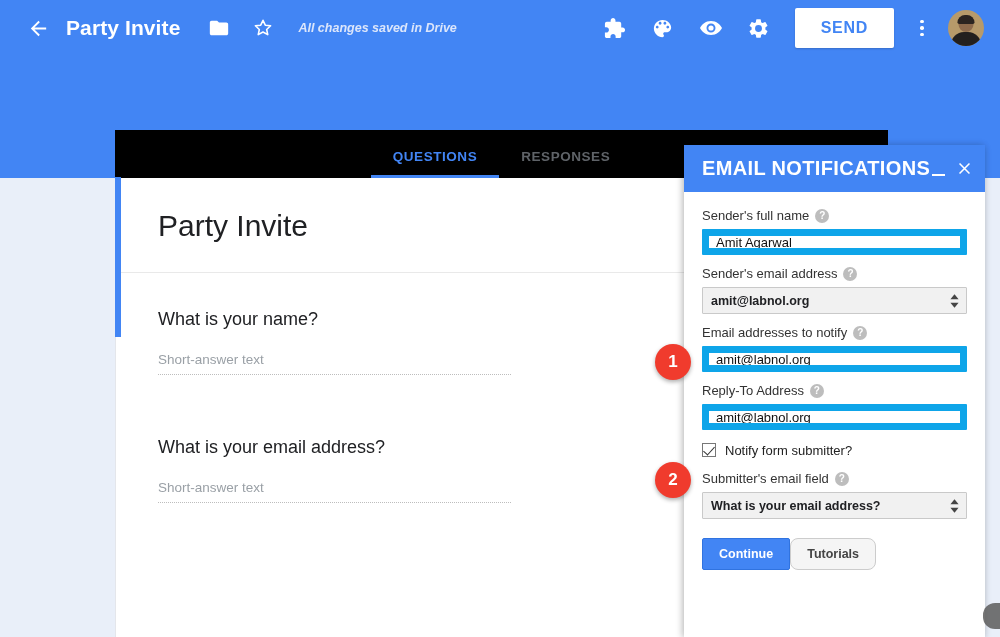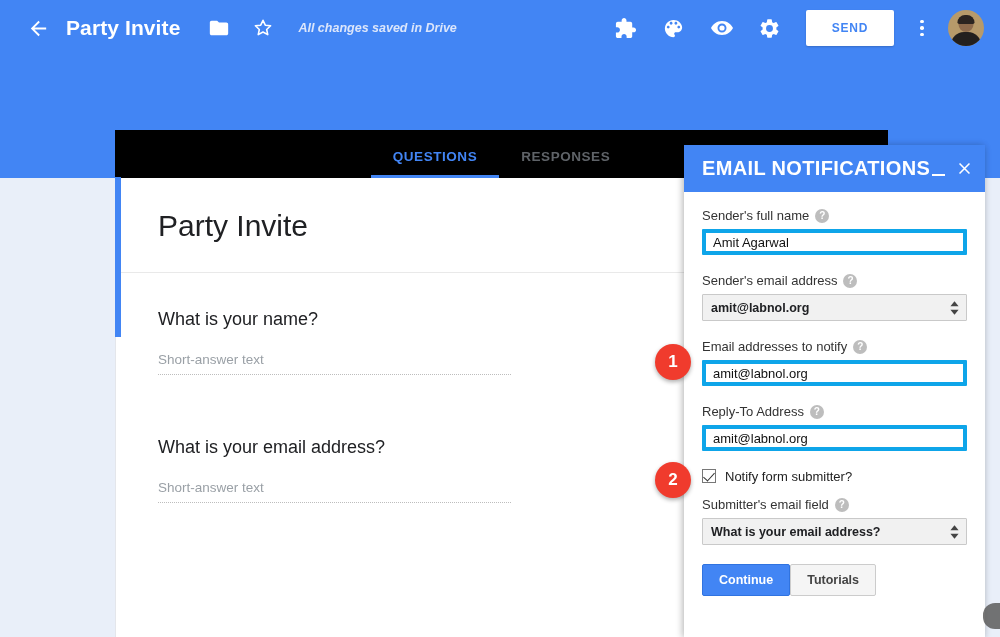--- a/index.html
+++ b/index.html
@@ -43,21 +43,21 @@
     color: #dce6fb; font-size: 12.5px; font-style: italic;
     font-weight: bold; margin-left: 18px; white-space: nowrap;
   }
   .hdr-right {
     position: absolute; right: 10px; top: 0; height: 56px;
     display: flex; align-items: center;
   }
   .hdr-right .hdr-icon-btn { width: 40px; height: 40px; margin-left: 8px; }
   .send-btn {
     background: #fff; color: #4285f4;
-    font-size: 12px; font-weight: bold; letter-spacing: 0.7px;
+    font-size: 16px; font-weight: bold; letter-spacing: 0.7px;
     border: none; border-radius: 2px;
     padding: 11px 26px; margin-left: 16px; margin-right: 4px;
     cursor: pointer;
     box-shadow: 0 1px 2px rgba(0,0,0,0.18);
     font-family: "Liberation Sans", sans-serif;
   }
   .kebab {
     width: 32px; height: 40px; margin-left: 8px;
     display: flex; flex-direction: column; align-items: center;
     justify-content: center; gap: 3px; cursor: pointer;
@@ -182,36 +182,36 @@
     width: 28px; height: 28px; display: flex;
     align-items: flex-end; justify-content: center;
     cursor: pointer; padding-bottom: 7px; margin-right: 8px;
   }
   .dlg-min i { display: block; width: 13px; height: 2px; background: #fff; }
   .dlg-close {
     width: 28px; height: 28px; display: flex;
     align-items: center; justify-content: center; cursor: pointer;
   }
   .dlg-body { padding: 16px 18px 0 18px; }
-  .field { margin-bottom: 18px; }
+  .field { margin-bottom: 11px; }
   .field-label {
     font-size: 13px; color: #333; margin-bottom: 6px;
     display: flex; align-items: center; white-space: nowrap;
   }
   .help-icon {
     display: inline-flex; align-items: center; justify-content: center;
     width: 14px; height: 14px; border-radius: 50%;
     background: #bdbdbd; color: #fff;
     font-size: 10px; font-weight: bold;
     margin-left: 6px; cursor: pointer; flex: none;
     line-height: 1;
   }
   .txt-input {
     width: 100%; height: 26px;
-    border: 4px solid #0ea5e9; background: #fff;
+    border: 7px solid #0ea5e9; background: #fff;
     font-size: 13px; color: #111;
     padding: 0 7px;
     font-family: "Liberation Sans", sans-serif;
     border-radius: 1px;
   }
   .sel-input {
     width: 100%; height: 27px;
     border: 1px solid #c9c9c9; background: #f1f1f1;
     font-size: 12.5px; font-weight: bold; color: #202124;
     padding: 0 22px 0 8px;
@@ -244,21 +244,21 @@
   .btn-row { display: flex; margin-top: 19px; }
   .btn-primary {
     background: #4285f4; color: #fff; border: 1px solid #3073e0;
     font-size: 12.5px; font-weight: bold;
     padding: 8px 16px; border-radius: 2px; cursor: pointer;
     font-family: "Liberation Sans", sans-serif;
   }
   .btn-secondary {
     background: #f5f5f5; color: #444; border: 1px solid #ccc;
     font-size: 12.5px; font-weight: bold;
-    padding: 8px 16px; border-radius: 2px; cursor: pointer;
+    padding: 8px 16px; border-radius: 8px; cursor: pointer;
     font-family: "Liberation Sans", sans-serif;
   }
 
   
   .badge {
     position: absolute; width: 36px; height: 36px;
     border-radius: 50%; background: #f03b2d;
     color: #fff; font-size: 17px; font-weight: bold;
     display: flex; align-items: center; justify-content: center;
     box-shadow: 0 2px 4px rgba(0,0,0,0.32);

